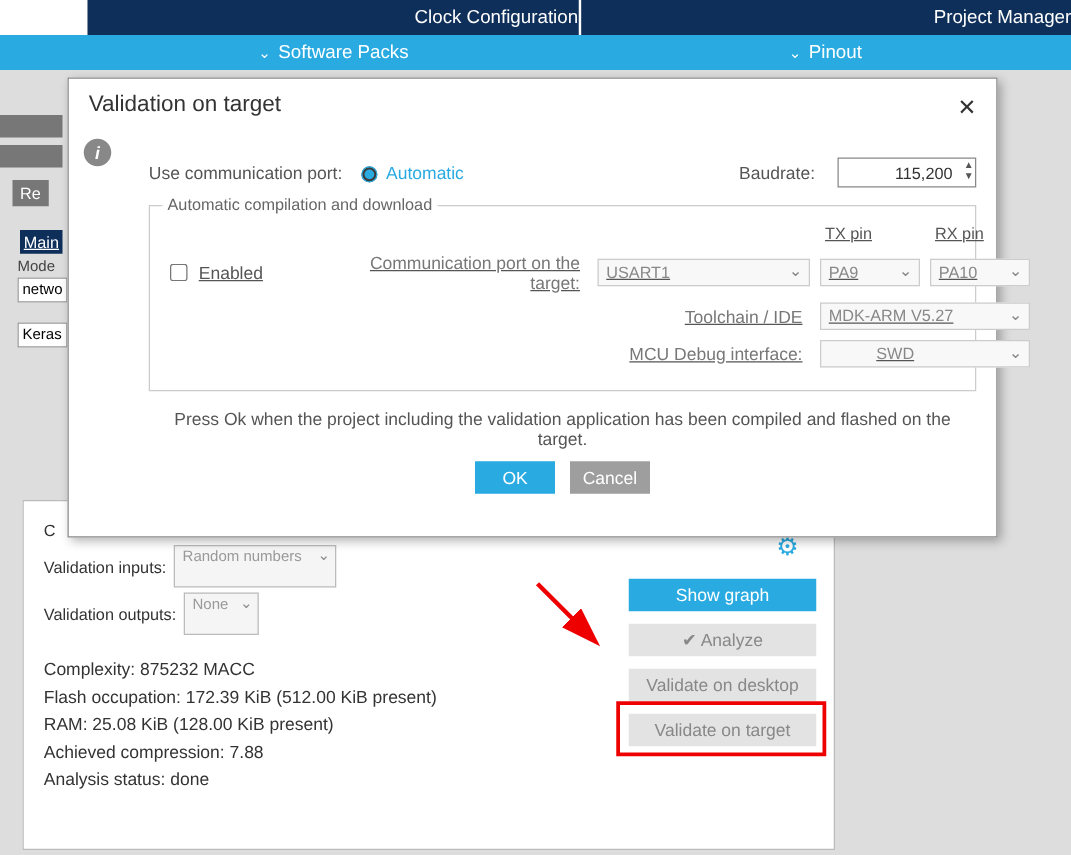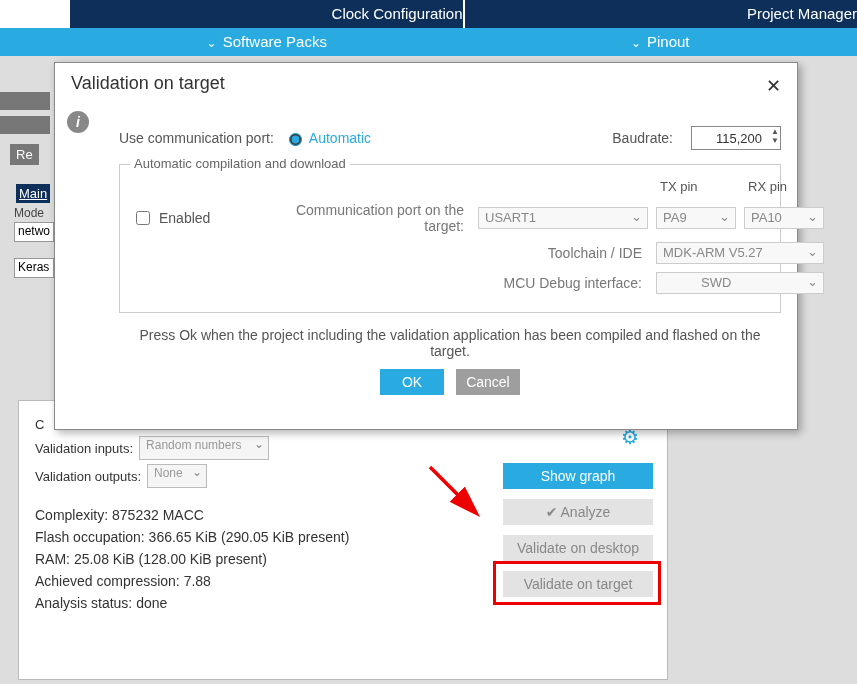--- a/index.html
+++ b/index.html
@@ -20,21 +20,21 @@
   .bg-strip { background: #777; height: 18px; margin: 6px 0; width: 100%; }
   .bg-re { position: absolute; top: 144px; left: 10px; background: #777; color: #fff; font-size: 13px; padding: 3px 6px; }
   .bg-main { position: absolute; top: 184px; left: 16px; background: #0e2f5a; color: #fff; font-size: 13px; padding: 2px 3px; text-decoration: underline; }
   .bg-line { position: absolute; top: 204px; left: 14px; font-size: 12px; color: #444; }
   .bg-field { position: absolute; left: 14px; width: 40px; height: 20px; background: #fff; border: 1px solid #999; font-size: 12px; color: #000000; padding: 1px 3px; }
   
   
   .lower-panel { position: absolute; top: 400px; left: 18px; width: 650px; height: 280px; background: #fff; border: 1px solid #bbb; padding-top: 12px; }
   .lp-row { display: flex; align-items: center; font-size: 13px; color: #333; margin: 4px 16px; }
   .lp-row label { display: inline-block; }
-  .lp-row .sel { margin-left: 6px; height: 24px; border: 1px solid #bbb; color: #999; font-size: 12px; padding: 1px 18px 1px 6px; background: #f5f5f5; position: relative; }
+  .lp-row .sel { margin-left: 6px; height: 34px; border: 1px solid #bbb; color: #999; font-size: 12px; padding: 1px 18px 1px 6px; background: #f5f5f5; position: relative; }
   .lp-row .sel::after { content: "⌄"; position: absolute; right: 4px; top: 0; color: #888; font-size: 12px; }
   .lp-stats { margin: 16px 16px 0; font-size: 14px; color: #333; line-height: 22px; }
   .rbtn { position: absolute; right: 14px; width: 150px; height: 26px; font-size: 14px; text-align: center; line-height: 26px; }
   .rbtn.blue { background: #29abe2; color: #fff; }
   .rbtn.gray { background: #e3e3e3; color: #888; }
   .gear { position: absolute; right: 28px; top: 24px; color: #29abe2; font-size: 20px; }
   .redbox { position: absolute; border: 3px solid #e00; }
   .redarrow { position: absolute; width: 90px; height: 60px; }
 
   
@@ -42,25 +42,25 @@
   .modal-title { font-size: 18px; color: #333; }
   .modal-close { position: absolute; top: 12px; right: 16px; font-size: 18px; color: #333; cursor: pointer; }
   .info-icon { position: absolute; top: 48px; left: 12px; width: 22px; height: 22px; border-radius: 50%; background: #888; color: #fff; text-align: center; line-height: 22px; font-weight: bold; font-size: 14px; font-style: italic; }
   .modal-body { margin: 32px 0 0 48px; font-size: 14px; color: #555; }
   .comm-row { display: flex; align-items: center; gap: 10px; margin-bottom: 6px; }
   .radio { display: inline-flex; align-items: center; gap: 4px; margin-right: 10px; }
   .radio input { accent-color: #29abe2; }
   .comm-sel { width: 170px; height: 22px; border: 1px solid #ccc; background: #f3f3f3; position: relative; color: #999; font-size: 12px; padding: 2px 6px; }
   .comm-sel::after { content: "⌄"; position: absolute; right: 6px; top: 1px; color: #888; }
   .baud-lbl { margin-left: auto; margin-right: 8px; }
-  .baud-inp { width: 90px; height: 24px; border: 1px solid #888; font-size: 13px; text-align: right; padding: 2px 18px 2px 4px; color: #333; position: relative; background: #fff; }
+  .baud-inp { width: 111px; height: 24px; border: 1px solid #888; font-size: 13px; text-align: right; padding: 2px 18px 2px 4px; color: #333; position: relative; background: #fff; }
   .spin { position: absolute; right: 2px; top: 1px; display: flex; flex-direction: column; font-size: 8px; color: #555; line-height: 9px; }
   .baud-wrap { position: relative; display: inline-block; }
 
-  .fieldset { border: 1px solid #ccc; margin: 14px 0 0 0; padding: 14px 12px 18px; position: relative; }
+  .fieldset { border: 1px solid #ccc; margin: 14px 0 0 0; padding: 14px 12px 18px; position: relative; text-decoration: underline; }
   .fieldset-legend { position: absolute; top: -9px; left: 10px; background: #fff; padding: 0 4px; font-size: 13px; color: #666; }
   .fs-grid { display: grid; grid-template-columns: 120px 210px 170px 80px 80px; gap: 8px 8px; align-items: center; font-size: 14px; color: #777; }
   .fs-grid .hdr { font-size: 13px; color: #555; text-align: left; padding-left: 4px; }
   .fs-grid .lbl { text-align: right; padding-right: 6px; }
   .fs-chk { display: inline-flex; align-items: center; gap: 6px; color: #555; }
   .fs-chk input { width: 14px; height: 14px; }
   .fsel { height: 22px; border: 1px solid #ccc; background: #f8f8f8; color: #888; font-size: 13px; padding: 2px 18px 2px 6px; position: relative; }
   .fsel::after { content: "⌄"; position: absolute; right: 5px; top: 1px; color: #888; }
 
   .hint { text-align: center; font-size: 14px; color: #555; margin: 14px 0 4px; }
@@ -101,21 +101,21 @@
   <div class="lp-row">
     <label>Validation inputs:</label>
     <span class="sel" style="width:130px">Random numbers</span>
   </div>
   <div class="lp-row">
     <label>Validation outputs:</label>
     <span class="sel" style="width:60px">None</span>
   </div>
   <div class="lp-stats">
     <div>Complexity:  875232 MACC</div>
-    <div>Flash occupation: 366.65 KiB (290.05 KiB present)</div>
+    <div>Flash occupation: 172.39 KiB (512.00 KiB present)</div>
     <div>RAM: 25.08 KiB (128.00 KiB present)</div>
     <div>Achieved compression: 7.88</div>
     <div>Analysis status: done</div>
   </div>
   <div class="rbtn blue" style="top:62px">Show graph</div>
   <div class="rbtn gray" style="top:98px"><span>✔ </span><span>Analyze</span></div>
   <div class="rbtn gray" style="top:134px">Validate on desktop</div>
   <div class="rbtn gray" style="top:170px">Validate on target</div>
   <div class="redbox" style="top:160px; right:6px; width:168px; height:44px;"></div>
   <svg class="redarrow" style="top:60px; left:390px;" viewBox="0 0 100 100">

